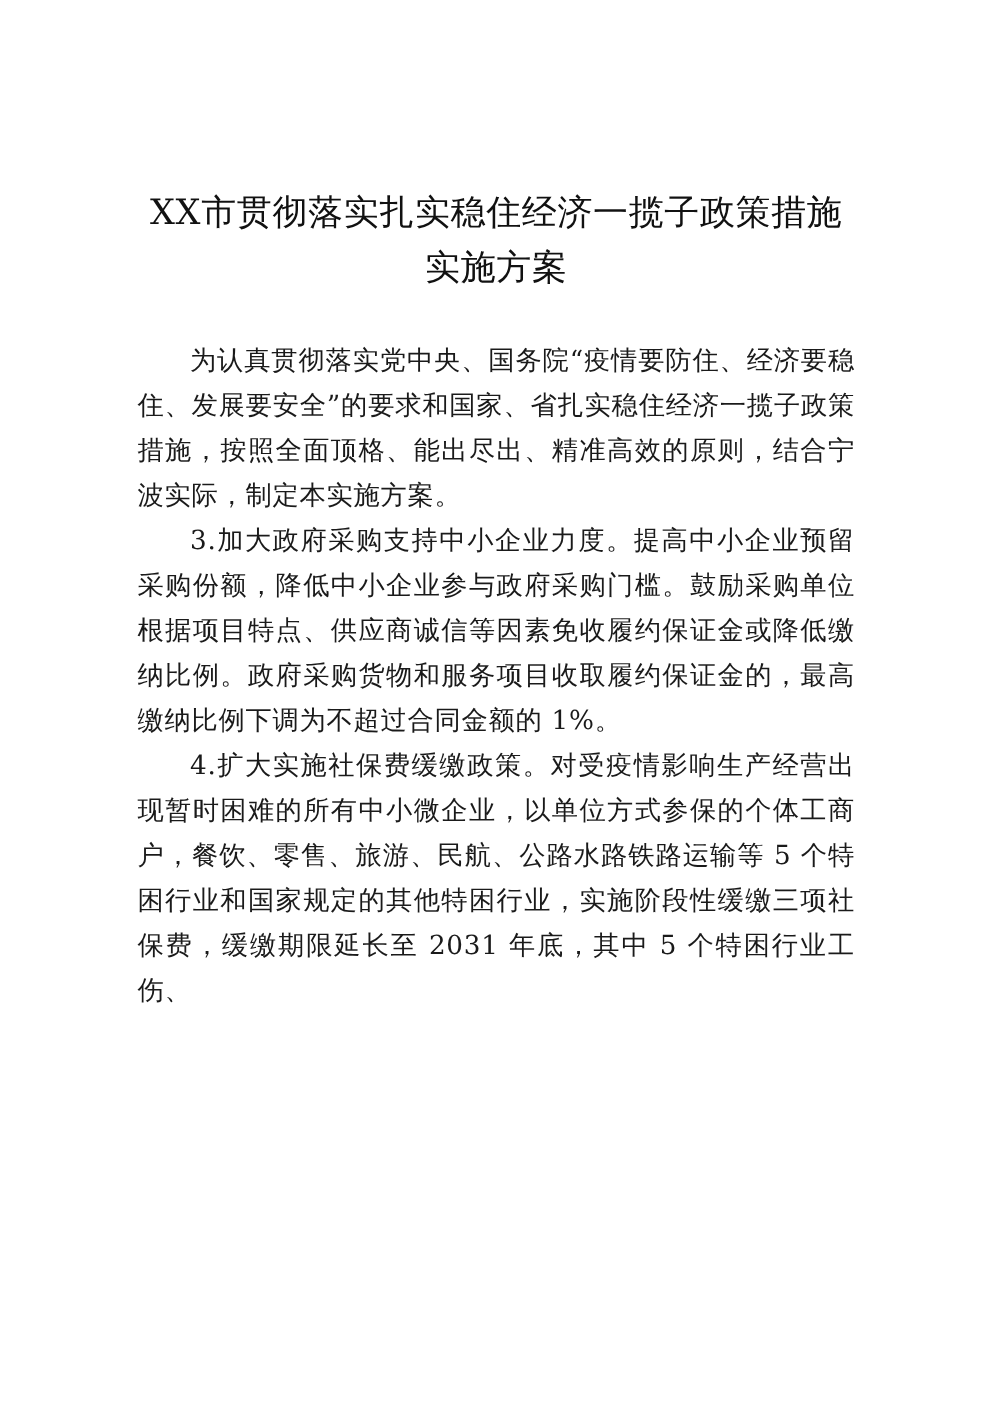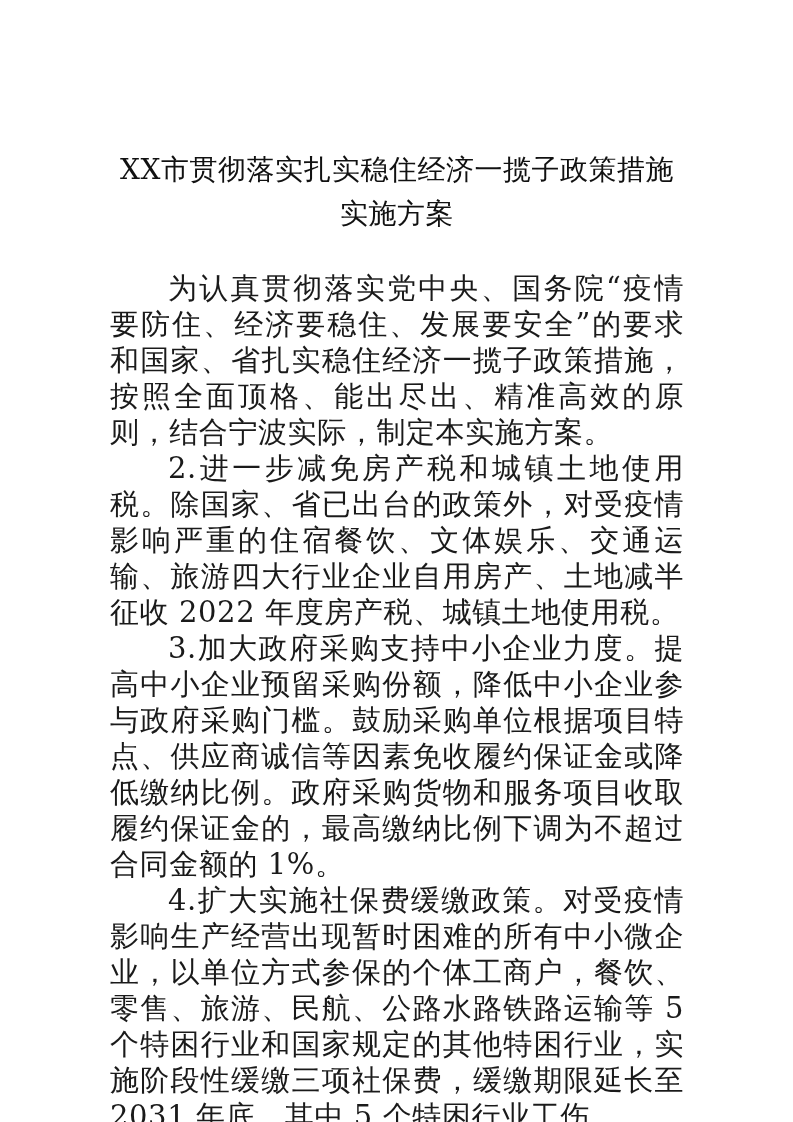--- a/index.html
+++ b/index.html
@@ -38,21 +38,21 @@
     padding-top: 132px;
     color: #111111;
   }
 
   .body-block {
     margin-top: 34px;
   }
 
   p.para {
     margin: 0;
-    font-size: 29px;
+    font-size: 21px;
     line-height: 36px;
     text-align: justify;
     text-align-last: left;
     text-justify: inter-character;
     text-indent: 2em;
     letter-spacing: 0.6px;
     color: #1a1a1a;
     font-family: "DejaVu Serif", "Liberation Serif", serif;
     word-break: break-all;
   }
@@ -64,21 +64,20 @@
 
   <div class="doc-body">
 
     <h1 class="doc-title">XX市贯彻落实扎实稳住经济一揽子政策措施实施方案</h1>
 
     <div class="body-block">
 
       <p class="para">为认真贯彻落实党中央、国务院“疫情要防住、经济要稳住、发展要安全”的要求和国家、省扎实稳住经济一揽子政策措施，按照全面顶格、能出尽出、精准高效的原则，结合宁波实际，制定本实施方案。</p>
 
 
-      <p class="para">2.进一步减免房产税和城镇土地使用税。除国家、省已出台的政策外，对受疫情影响严重的住宿餐饮、文体娱乐、交通运输、旅游四大行业企业自用房产、土地减半征收 2022 年度房产税、城镇土地使用税。</p>
 
       <p class="para">3.加大政府采购支持中小企业力度。提高中小企业预留采购份额，降低中小企业参与政府采购门槛。鼓励采购单位根据项目特点、供应商诚信等因素免收履约保证金或降低缴纳比例。政府采购货物和服务项目收取履约保证金的，最高缴纳比例下调为不超过合同金额的 1%。</p>
 
       <p class="para">4.扩大实施社保费缓缴政策。对受疫情影响生产经营出现暂时困难的所有中小微企业，以单位方式参保的个体工商户，餐饮、零售、旅游、民航、公路水路铁路运输等 5 个特困行业和国家规定的其他特困行业，实施阶段性缓缴三项社保费，缓缴期限延长至 2031 年底，其中 5 个特困行业工伤、</p>
 
     </div>
   </div>
 
 </div>
 

